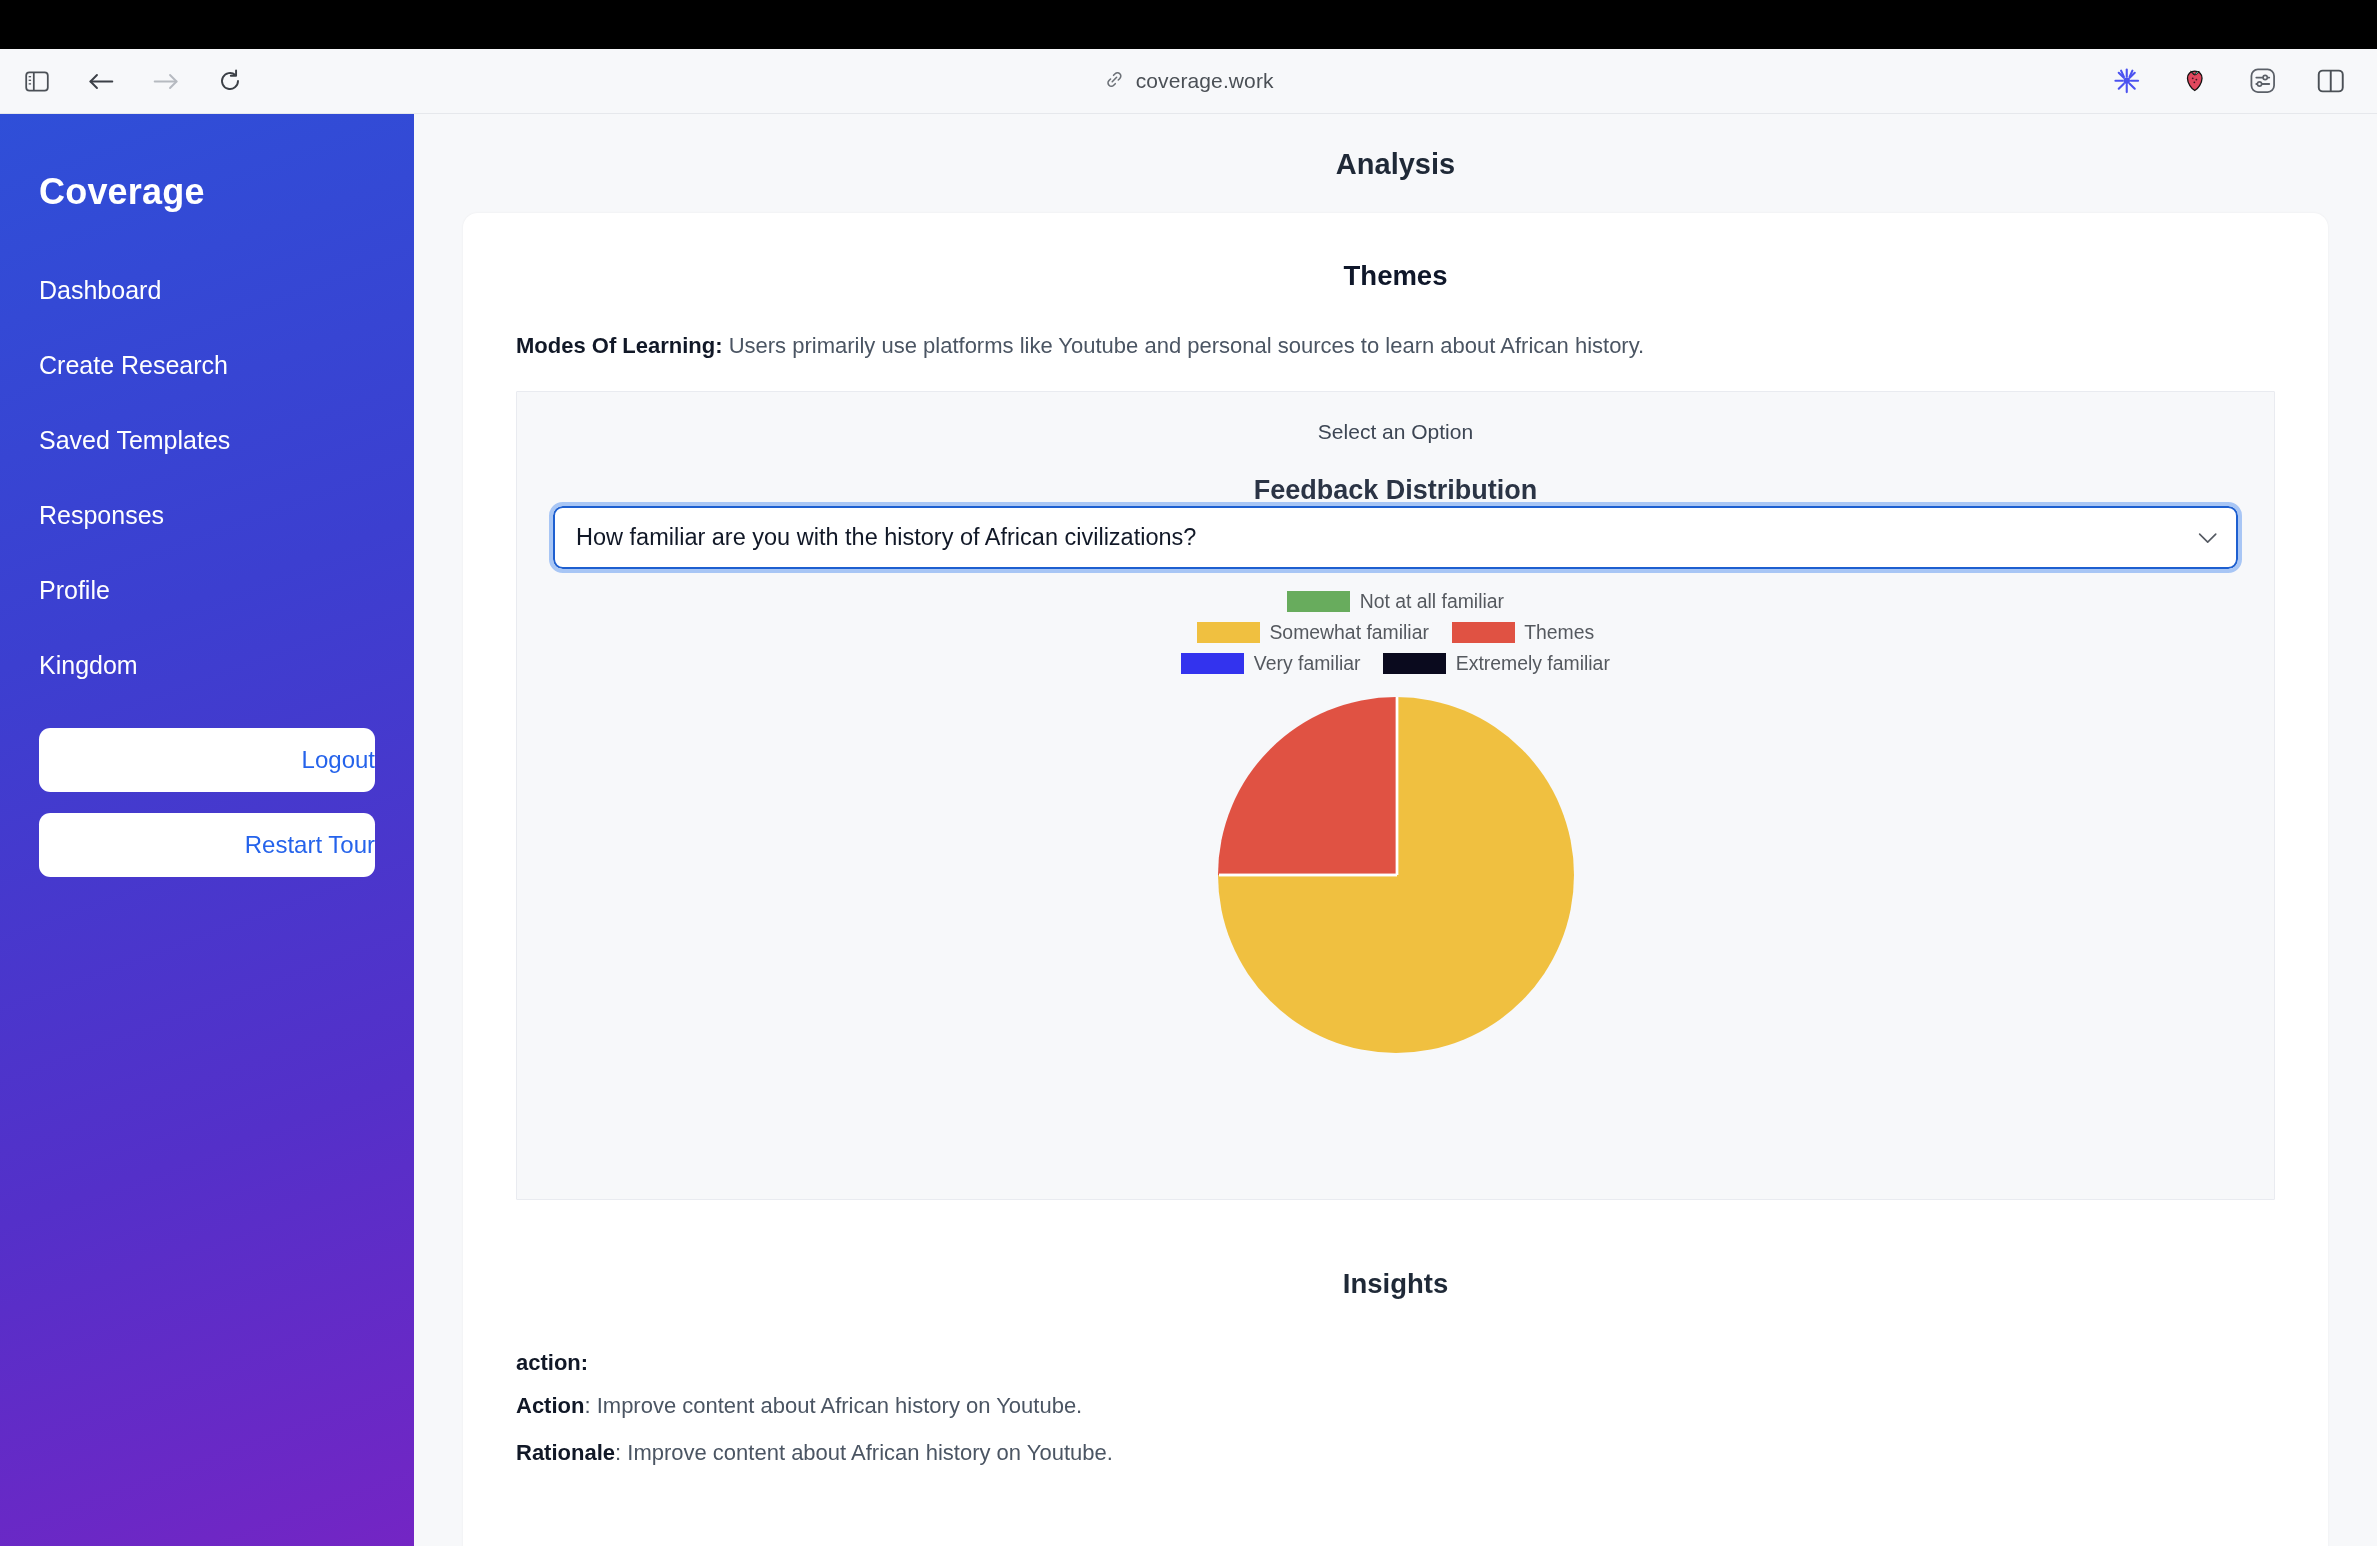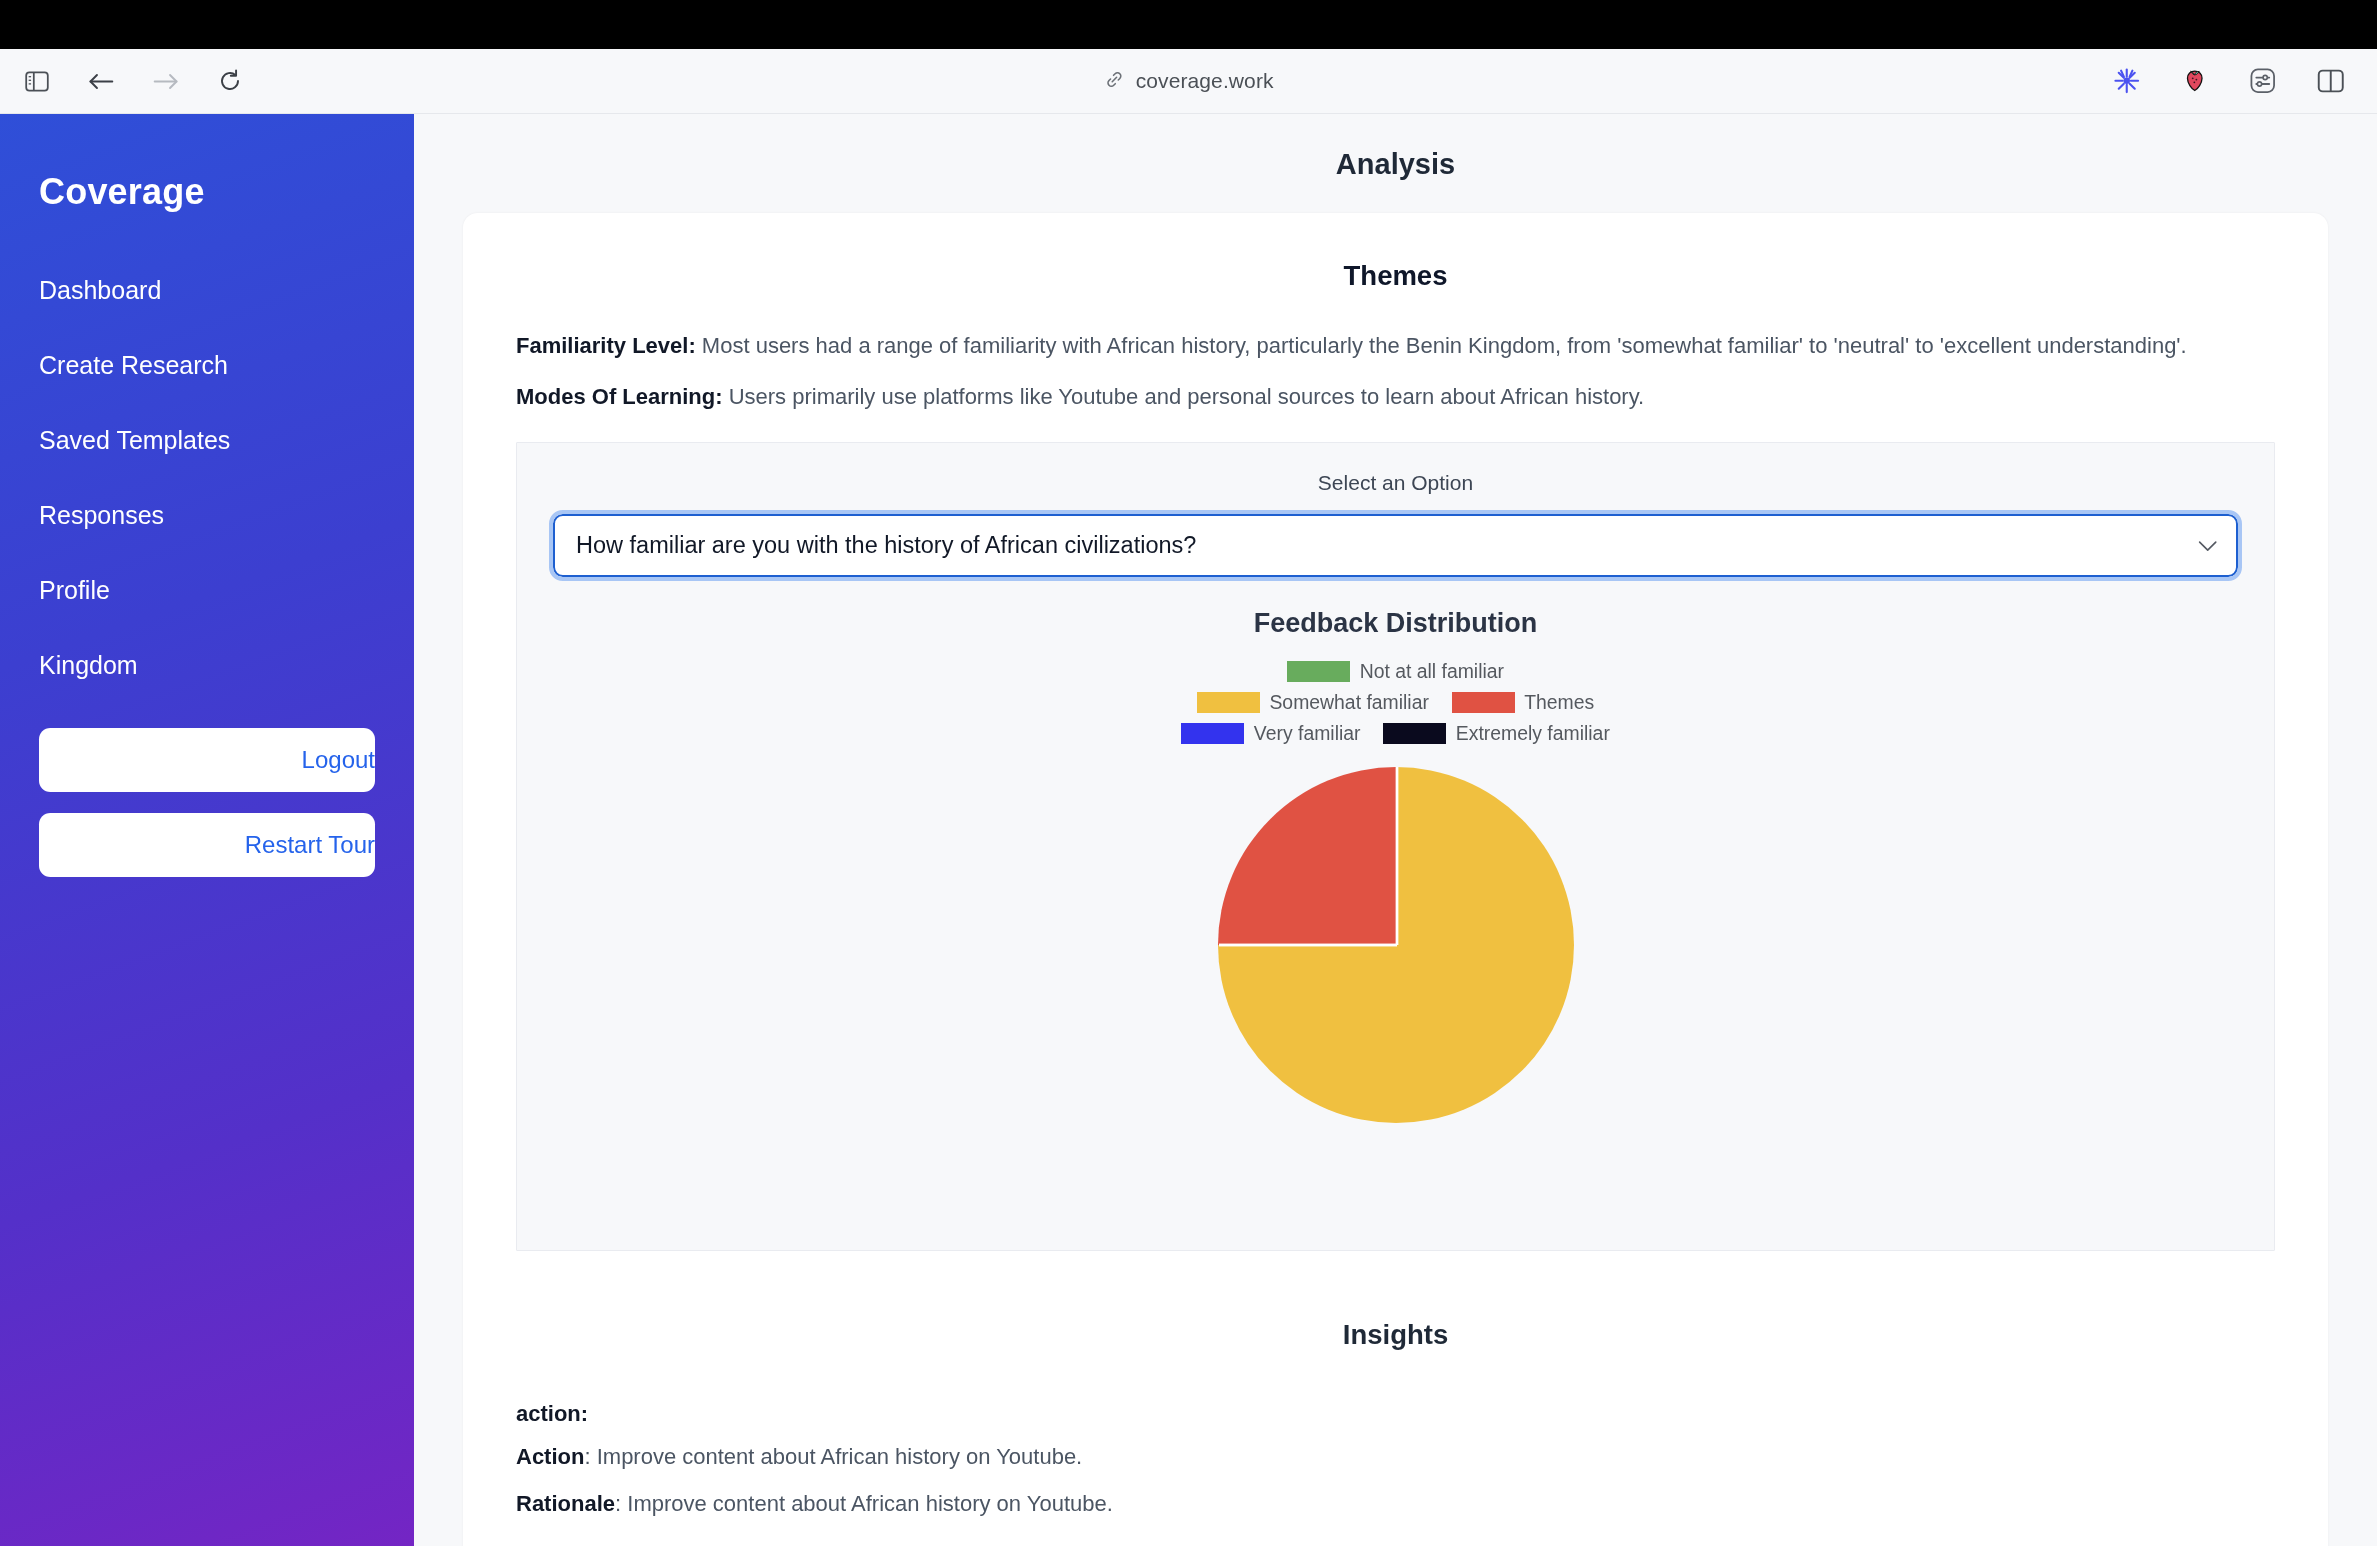--- a/index.html
+++ b/index.html
@@ -362,42 +362,39 @@
   </nav>
 
   <main id="main">
     <h1 id="page-title">Analysis</h1>
 
     <section id="content-card">
 
       <h2 class="section-heading">Themes</h2>
 
       <p class="theme-line">
-        <b>Familiarity Level:</b><span> Most users had a range of familiarity with African history, particularly the Benin Kingdom, from 'somewhat familiar' to 'neutral' to 'excellent understanding'.</span>
-      </p>
-      <p class="theme-line">
         <b>Modes Of Learning:</b><span> Users primarily use platforms like Youtube and personal sources to learn about African history.</span>
       </p>
 
       <div id="chart-panel">
 
         <div id="select-label">Select an Option</div>
+
+        <div id="chart-title">Feedback Distribution</div>
 
         <div id="select-wrap">
           <select id="question-select">
             <option>How familiar are you with the history of African civilizations?</option>
           </select>
           <span id="select-chevron">
             <svg width="19.4" height="11.3" viewBox="0 0 24 14" fill="none">
               <path d="M2 2l10 10L22 2" stroke="#555a63" stroke-width="2" stroke-linecap="round" stroke-linejoin="round"></path>
             </svg>
           </span>
         </div>
-
-        <div id="chart-title">Feedback Distribution</div>
 
         <div id="legend">
           <div class="legend-row">
             <div class="legend-item">
               <span class="legend-swatch" style="background: rgb(104, 172, 93);"></span>
               <span class="legend-text">Not at all familiar</span>
             </div>
           </div>
           <div class="legend-row">
             <div class="legend-item">

